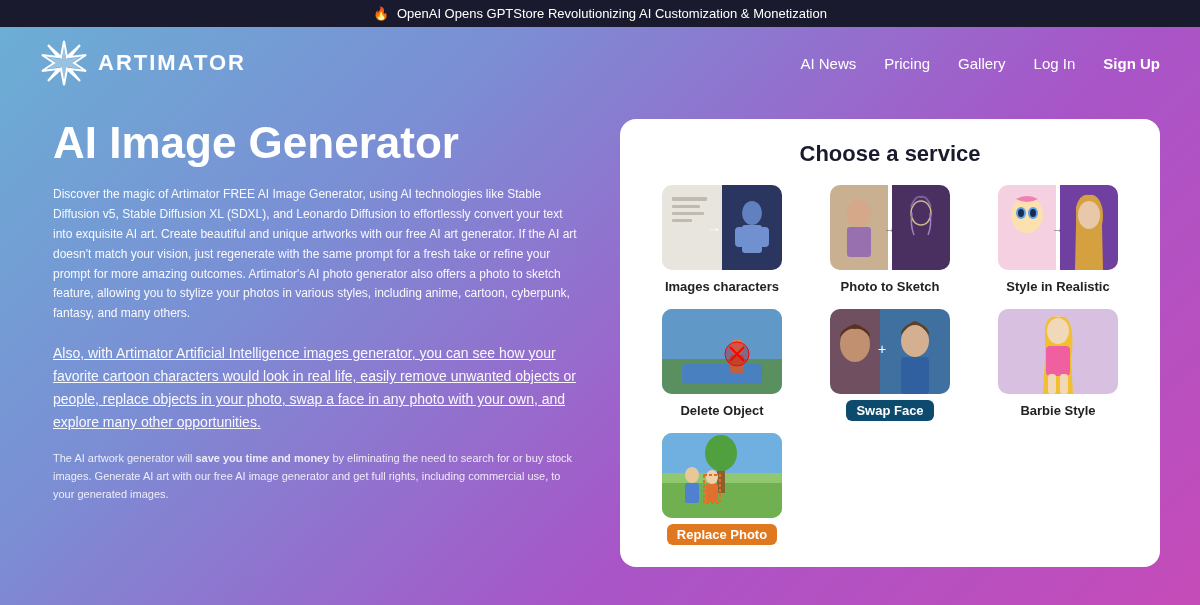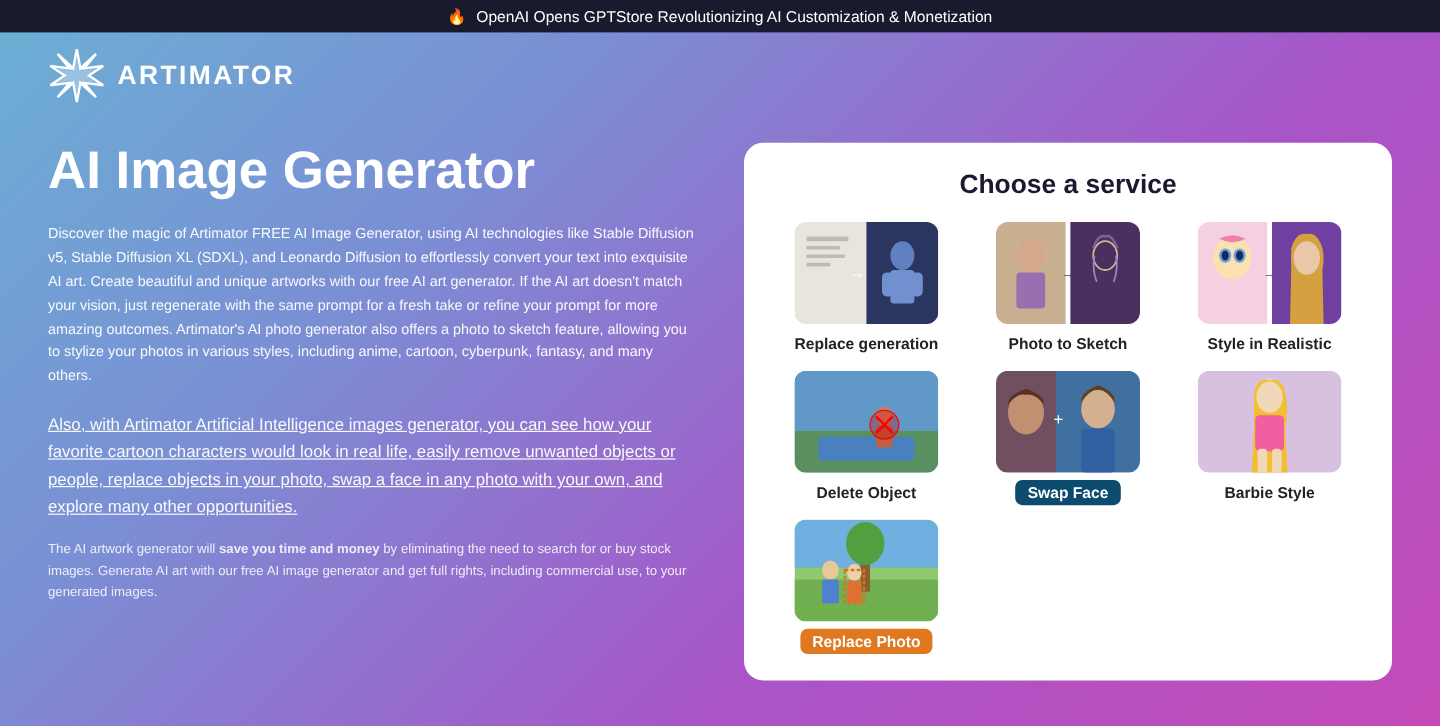--- a/index.html
+++ b/index.html
@@ -66,20 +66,21 @@
       color: white;
       font-weight: 600;
     }
 
     
     .main-content {
       display: flex;
       padding: 20px 40px 0 40px;
       gap: 40px;
       align-items: flex-start;
+      margin-left: 13px;
     }
 
     
     .left-content {
       flex: 1;
       color: white;
       max-width: 540px;
     }
     .main-title {
       font-size: 44px;
@@ -188,20 +189,27 @@
 
 <header class="header">
   <div class="logo-area">
 
     <svg class="logo-icon" viewBox="0 0 48 48" xmlns="http://www.w3.org/2000/svg">
       <polygon points="24,2 27,18 40,6 30,18 46,16 34,24 46,32 30,30 40,42 27,30 24,46 21,30 8,42 18,30 2,32 14,24 2,16 18,18 8,6 21,18" fill="none" stroke="white" stroke-width="2"></polygon>
       <polygon points="24,8 26,18 34,10 28,20 40,18 32,24 40,30 28,28 34,38 26,30 24,40 22,30 14,38 20,28 8,30 16,24 8,18 20,20 14,10 22,18" fill="rgba(255,255,255,0.3)"></polygon>
     </svg>
     <span class="logo-text">ARTIMATOR</span>
   </div>
+  <nav class="nav-links">
+    <a class="nav-link" href="#">AI News</a>
+    <a class="nav-link" href="#">Pricing</a>
+    <a class="nav-link" href="#">Gallery</a>
+    <a class="nav-link login" href="#">Log In</a>
+    <a class="nav-link signup" href="#">Sign Up</a>
+  </nav>
 </header>
 
 <div class="main-content">
 
   <div class="left-content">
     <h1 class="main-title">AI Image Generator</h1>
     <p class="main-desc">Discover the magic of Artimator FREE AI Image Generator, using AI technologies like Stable Diffusion v5, Stable Diffusion XL (SDXL), and Leonardo Diffusion to effortlessly convert your text into exquisite AI art. Create beautiful and unique artworks with our free AI art generator. If the AI art doesn't match your vision, just regenerate with the same prompt for a fresh take or refine your prompt for more amazing outcomes. Artimator's AI photo generator also offers a photo to sketch feature, allowing you to stylize your photos in various styles, including anime, cartoon, cyberpunk, fantasy, and many others.</p>
     <p class="main-desc-2">Also, with Artimator Artificial Intelligence images generator, you can see how your favorite cartoon characters would look in real life, easily remove unwanted objects or people, replace objects in your photo, swap a face in any photo with your own, and explore many other opportunities.</p>
     <p class="main-desc-3">
       <span>The AI artwork generator will </span><strong>save you time and money</strong><span> by eliminating the need to search for or buy stock images. Generate AI art with our free AI image generator and get full rights, including commercial use, to your generated images.</span>
@@ -226,21 +234,21 @@
             <rect x="10" y="34" width="20" height="3" fill="#c0bab0" rx="1"></rect>
 
             <ellipse cx="90" cy="28" rx="10" ry="12" fill="#6080c0"></ellipse>
             <rect x="80" y="40" width="20" height="28" rx="3" fill="#7090d0"></rect>
             <rect x="73" y="42" width="10" height="20" rx="4" fill="#7090d0"></rect>
             <rect x="97" y="42" width="10" height="20" rx="4" fill="#7090d0"></rect>
 
             <text x="52" y="47" font-size="14" fill="white" text-anchor="middle">→</text>
           </svg>
         </div>
-        <span class="service-label">Replace generation</span>
+        <span class="service-label">Images characters</span>
       </div>
 
       <div class="service-item">
         <div class="service-thumb">
           <svg viewBox="0 0 120 85" xmlns="http://www.w3.org/2000/svg">
 
             <rect x="0" y="0" width="58" height="85" fill="#c8b090"></rect>
             <ellipse cx="29" cy="28" rx="12" ry="14" fill="#d4a888"></ellipse>
             <rect x="17" y="42" width="24" height="30" rx="3" fill="#9870b0"></rect>
 

